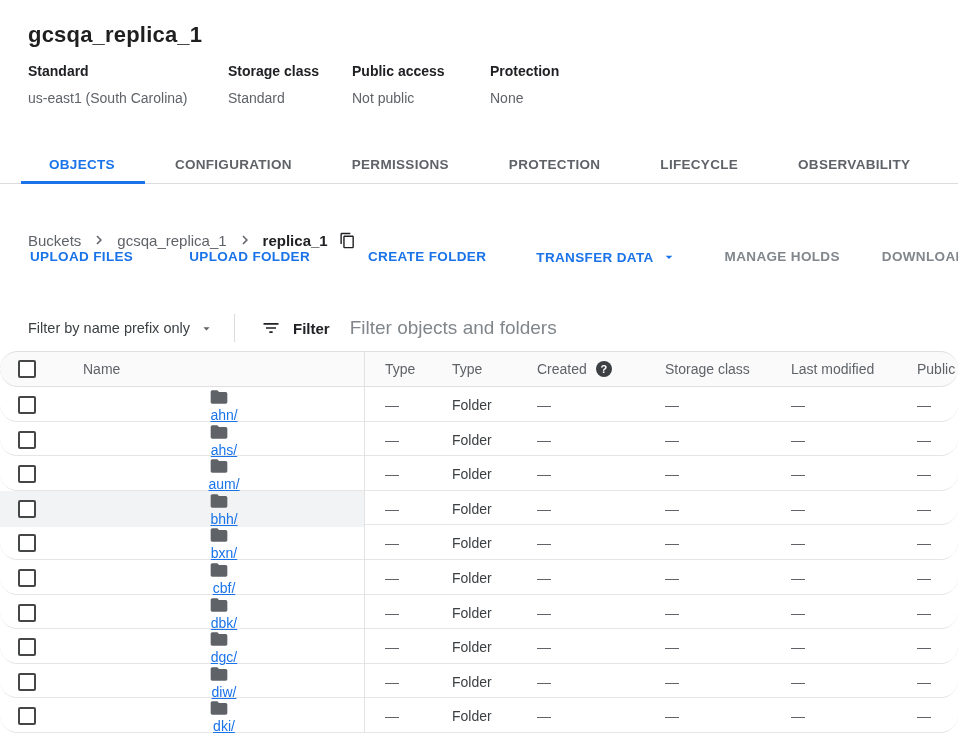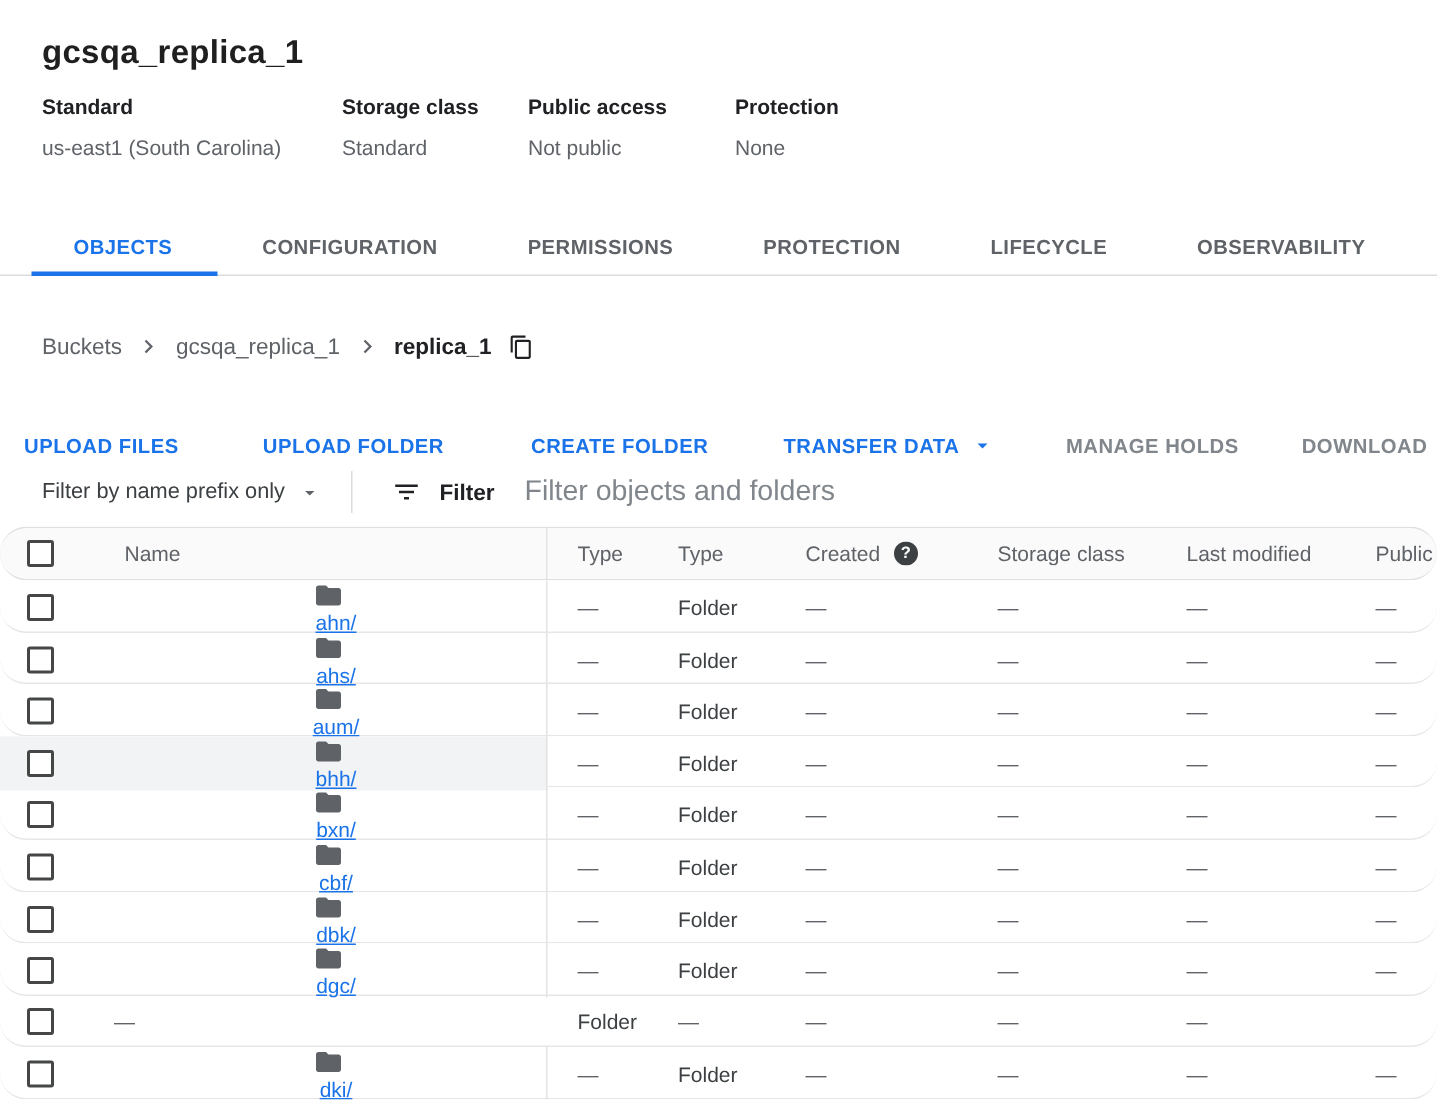--- a/index.html
+++ b/index.html
@@ -16,27 +16,27 @@
   .meta-label { font-size:14px; font-weight:bold; color:#202124; }
   .meta-value { font-size:14px; color:#5f6368; margin-top:11px; }
   
   .tabs { display:flex; margin-top:40px; border-bottom:1px solid #dadce0; height:38px; align-items:stretch;padding-left:21px; }
   .tab { display:flex; align-items:center; padding:0 30px; font-size:13.5px; font-weight:bold;
          letter-spacing:.3px; color:#5f6368; position:relative; cursor:pointer; }
   .tab.first { padding-left:28px; }
   .tab.active { color:#1a73e8; }
   .tab.active::after { content:""; position:absolute; left:0; right:0; bottom:-1px; height:3px; background:#1a73e8; }
   
-  .breadcrumb { display:flex; align-items:center; height:36px; margin-top:29px; padding-left:28px; }
+  .breadcrumb { display:flex; align-items:flex-end; height:36px; margin-top:29px; padding-left:28px; }
   .crumb { font-size:15px; color:#5f6368; cursor:pointer; }
   .crumb.current { color:#202124; font-weight:bold; cursor:default; }
   .crumb-sep { display:inline-flex; margin:0 9px; }
   .copy-btn { display:inline-flex; margin-left:11px; cursor:pointer; }
   
-  .toolbar { display:flex; align-items:flex-end; height:56px; padding-left:16px; white-space:nowrap; }
+  .toolbar { display:flex; align-items:flex-start; height:56px; padding-left:30px; white-space:nowrap; }
   .tbtn { font-size:13.5px; font-weight:bold; letter-spacing:.35px; background:none; border:none;
           font-family:inherit; cursor:pointer; display:inline-flex; align-items:center; }
   .tbtn.blue { color:#1a73e8; }
   .tbtn.gray { color:#80868b; cursor:default; }
   .caret { margin-left:7px; display:inline-flex; }
   
   .filterbar { display:flex; align-items:center; height:46px; padding-left:28px; }
   .filter-mode { display:inline-flex; align-items:center; font-size:14.5px; color:#3c4043; cursor:pointer; }
   .filter-mode .caret { margin-left:9px; }
   .vdivider { width:1px; height:28px; background:#dadce0; margin-left:20px; }
@@ -333,20 +333,28 @@
     <div class="cell">—</div>
     <div class="cell">—</div>
     <div class="cell">—</div>
     <div class="cell">—</div>
   </div>
 
   <div class="grid-row trow">
     <div class="cell-check">
       <span class="checkbox"></span>
     </div>
+    <div class="cell-name">
+      <span class="folder-icon">
+        <svg width="20" height="20" viewBox="0 0 24 24" fill="#5f6368">
+            <path d="M10 4H4c-1.1 0-2 .9-2 2v12c0 1.1.9 2 2 2h16c1.1 0 2-.9 2-2V8c0-1.1-.9-2-2-2h-8l-2-2z"></path>
+          </svg>
+      </span>
+      <span class="obj-link">diw/</span>
+    </div>
     <div class="cell">—</div>
     <div class="cell cell-type">Folder</div>
     <div class="cell">—</div>
     <div class="cell">—</div>
     <div class="cell">—</div>
     <div class="cell">—</div>
   </div>
 
   <div class="grid-row trow">
     <div class="cell-check">

